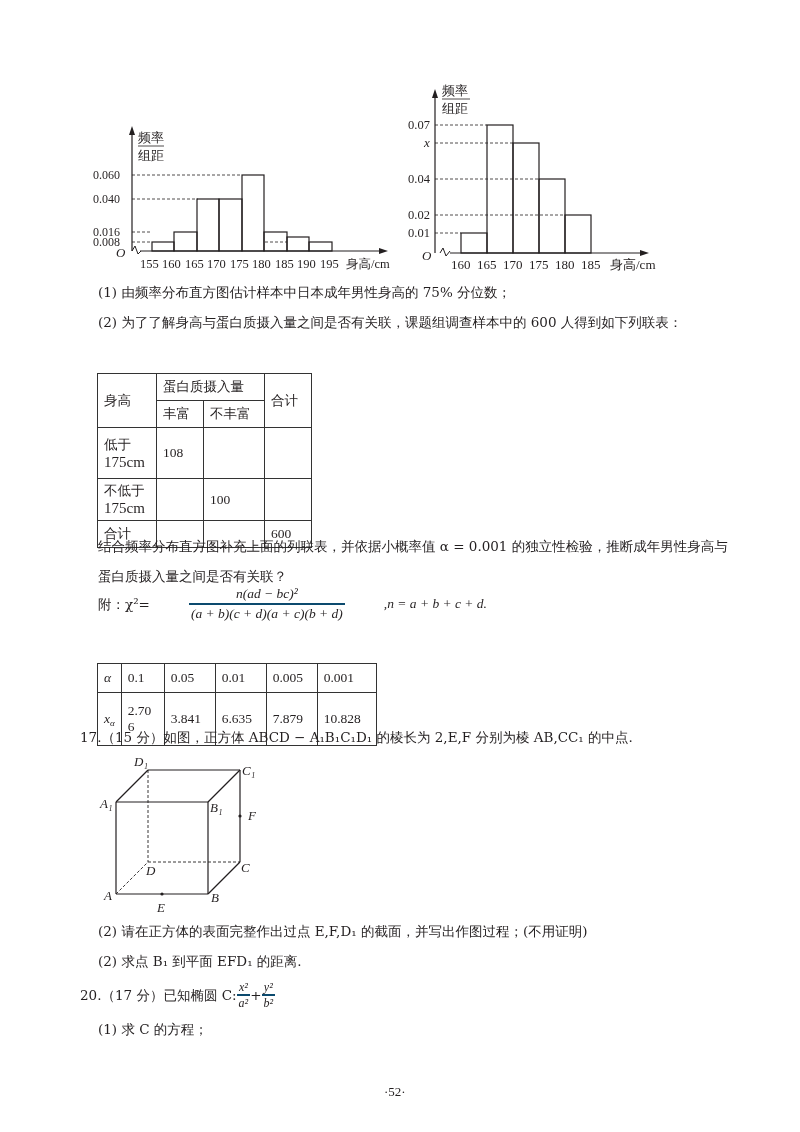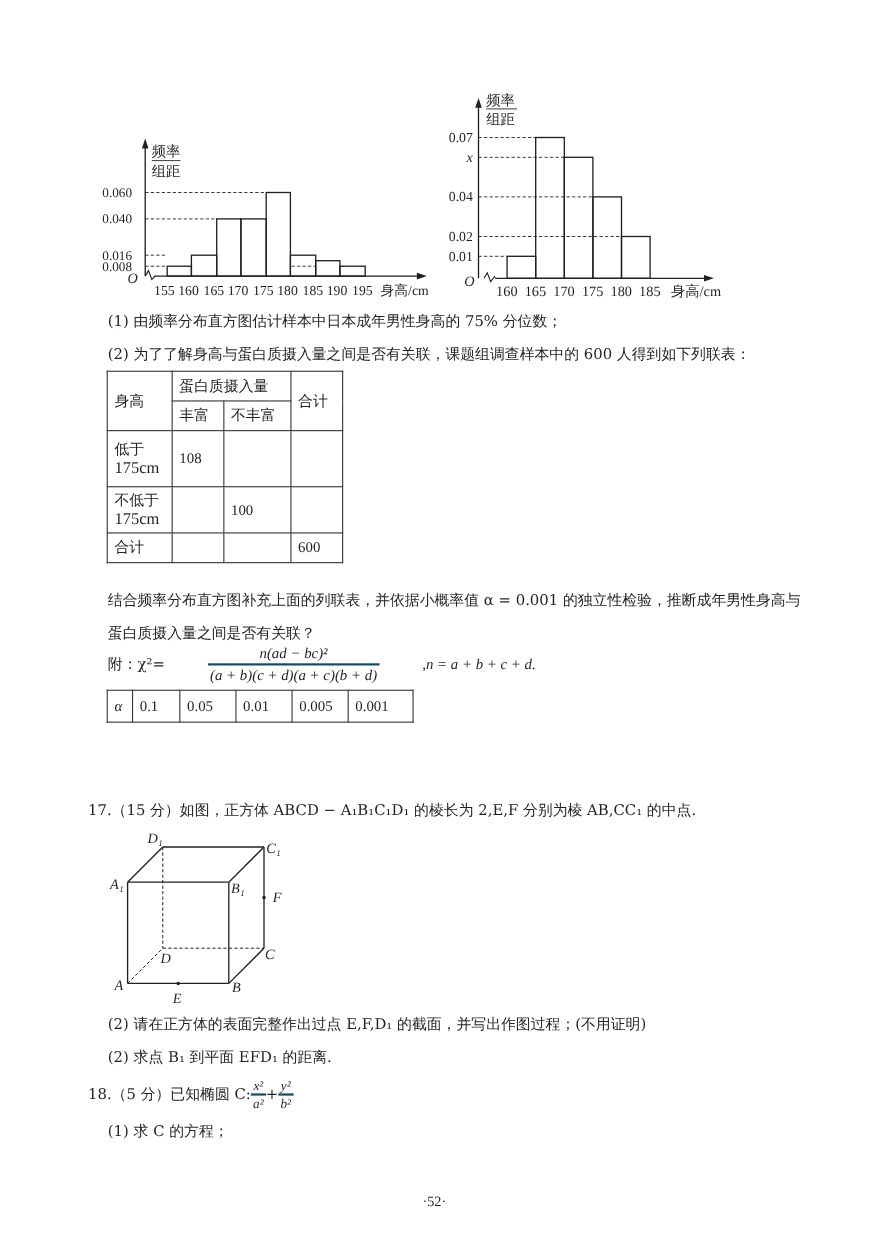--- a/index.html
+++ b/index.html
@@ -2,21 +2,21 @@
 <html><head>
 <meta charset="utf-8">
 <style>
   html,body{margin:0;padding:0;background:#fff;}
   body{width:800px;height:1132px;position:relative;overflow:hidden;color:#231f20;font-family:"DejaVu Serif","Liberation Serif",serif;}
   .abs{position:absolute;}
   .txt{font-size:13.5px;line-height:18px;white-space:nowrap;}
   .it{font-style:italic;font-family:"Liberation Serif",serif;}
   .num{font-family:"Liberation Serif",serif;}
   svg text{font-family:"Liberation Serif",serif;fill:#231f20;}
-  table.ct{border-collapse:collapse;font-size:13.5px;}
+  table.ct{border-collapse:collapse;font-size:13.5px;margin-top:36px;}
   table.ct td{border:1.3px solid #333;padding:3px 6px;vertical-align:middle;text-align:left;}
   .sub{font-size:9px;vertical-align:-3px;}
   .frac{display:inline-block;vertical-align:middle;text-align:center;}
   .frac .n{display:block;border-bottom:2px solid #0c4a6e;padding:0 2px;}
   .frac .d{display:block;padding:0 2px;}
 </style>
 </head>
 <body>
 
 <div class="abs" style="left:90px;top:120px;width:310px;height:160px;">
@@ -164,20 +164,28 @@
   <table class="ct num" style="font-size:13.5px;">
     <tbody>
         <tr style="height:29px;">
       <td class="it" style="width:10px;">α</td>
       <td style="width:30px;">0.1</td>
       <td style="width:38px;">0.05</td>
       <td style="width:38px;">0.01</td>
       <td style="width:38px;">0.005</td>
       <td style="width:46px;">0.001</td>
     </tr>
+    <tr style="height:53px;">
+      <td class="it"><span>x</span><span class="sub">α</span></td>
+      <td><span>2.70</span><br><span>6</span></td>
+      <td>3.841</td>
+      <td>6.635</td>
+      <td>7.879</td>
+      <td>10.828</td>
+    </tr>
   </tbody>
     </table>
 </div>
 
 <div class="abs txt" style="left:80px;top:728px;">17.（15 分）如图，正方体 ABCD − A₁B₁C₁D₁ 的棱长为 2,E,F 分别为棱 AB,CC₁ 的中点.</div>
 
 <div class="abs" style="left:90px;top:750px;width:200px;height:170px;">
   <svg width="200" height="170" viewBox="0 0 200 170">
     <g stroke="#231f20" stroke-width="1.2" fill="none">
 
@@ -212,21 +220,21 @@
       <text x="121" y="152">B</text>
       <text x="67" y="162">E</text>
     </g>
   </svg>
 </div>
 
 <div class="abs txt" style="left:98px;top:922px;">(2) 请在正方体的表面完整作出过点 E,F,D₁ 的截面，并写出作图过程；(不用证明)</div>
 <div class="abs txt" style="left:98px;top:952px;">(2) 求点 B₁ 到平面 EFD₁ 的距离.</div>
 
 <div class="abs txt" style="left:80px;top:980px;display:flex;align-items:center;">
-  <span>18.（5 分）已知椭圆 C:</span>
+  <span>20.（17 分）已知椭圆 C:</span>
   <span class="frac it" style="font-size:12px;line-height:14px;">
       <span class="n">x²</span>
       <span class="d">a²</span>
     </span>
   <span> + </span>
   <span class="frac it" style="font-size:12px;line-height:14px;">
       <span class="n">y²</span>
       <span class="d">b²</span>
     </span>
 </div>

